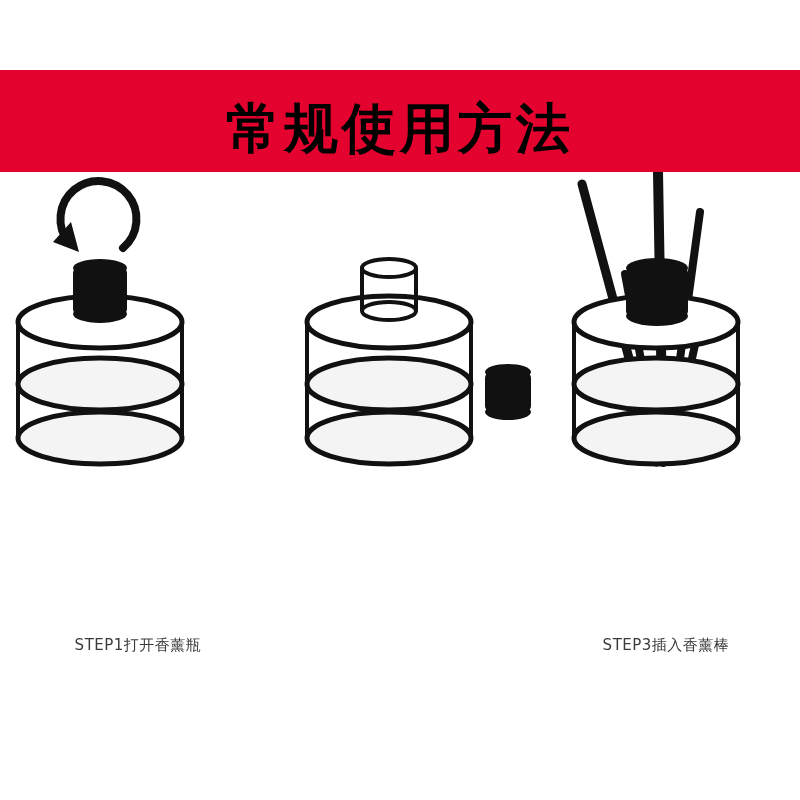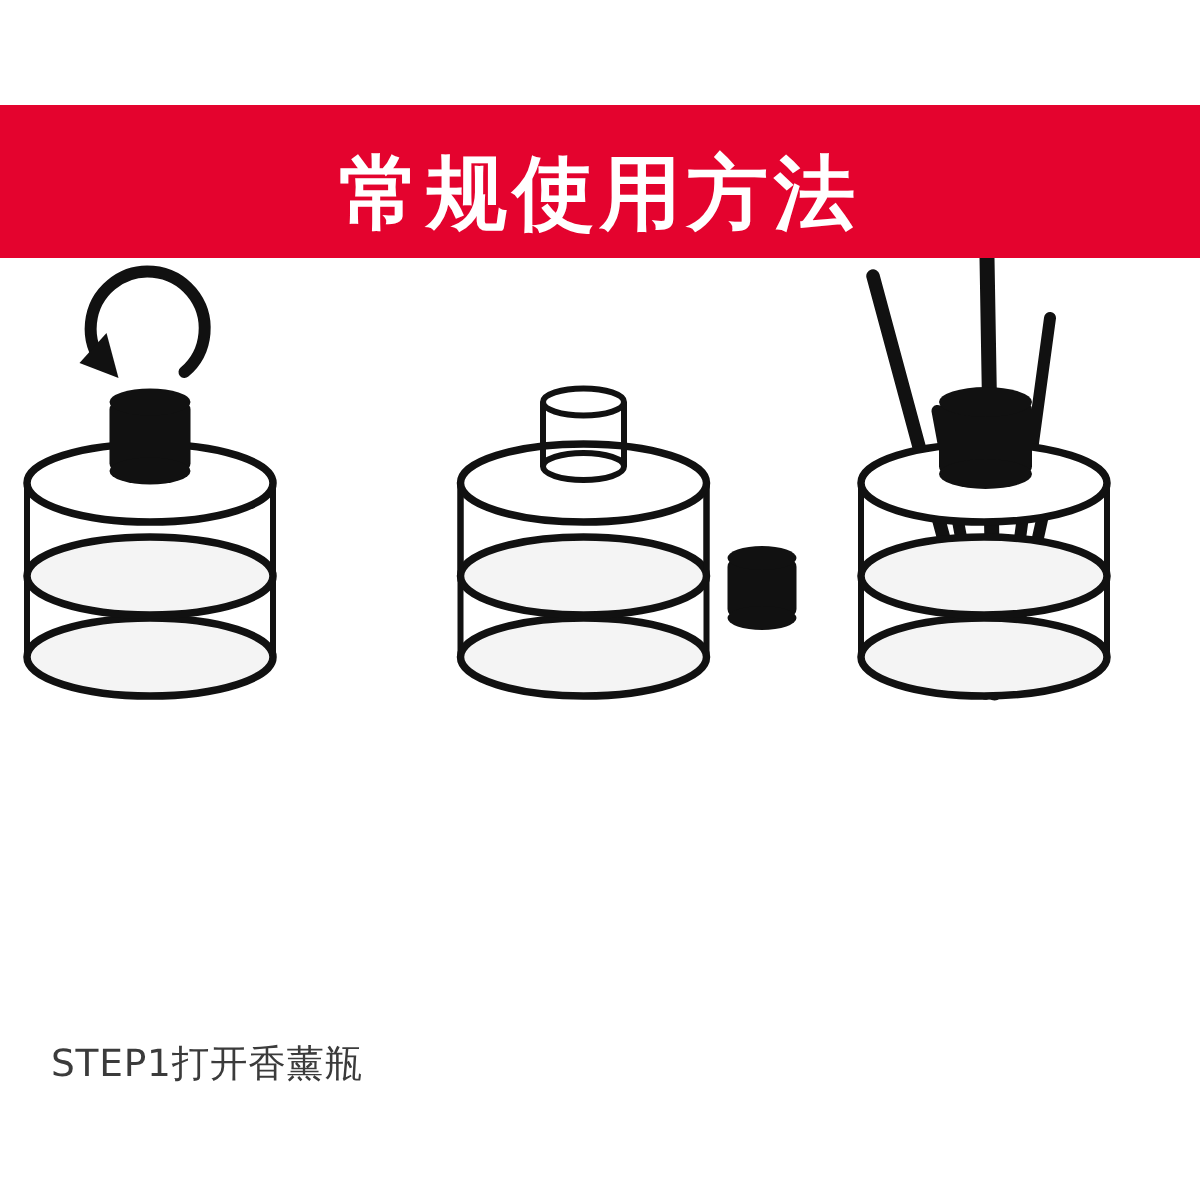--- a/index.html
+++ b/index.html
@@ -27,21 +27,21 @@
     left: 0;
     top: 70px;
     width: 800px;
     height: 102px;
     background: #e4032e;
     display: flex;
     align-items: center;
     justify-content: center;
   }
   #banner-title {
-    color: #ffffff;
+    color: #000000;
     font-size: 54px;
     font-weight: bold;
     letter-spacing: 4px;
     line-height: 1;
     font-family: "DejaVu Sans", "Liberation Sans", sans-serif;
     white-space: nowrap;
     user-select: none;
     margin-top: 16px;
   }
 
@@ -72,24 +72,24 @@
   }
   .step-figure svg {
     display: block;
     width: 266px;
     height: 470px;
   }
 
   .step-label {
     position: absolute;
     left: 0;
-    top: 520px;
+    top: 464px;
     width: 266px;
     text-align: center;
-    font-size: 25px;
+    font-size: 15px;
     color: #3b3b3b;
     font-family: "DejaVu Sans", "Liberation Sans", sans-serif;
     letter-spacing: 0.5px;
     white-space: nowrap;
   }
 </style>
 </head>
 <body>
 
 <div id="page">
@@ -192,16 +192,17 @@
             <ellipse cx="123" cy="150" rx="82" ry="26" fill="#ffffff" stroke="#111111" stroke-width="5"></ellipse>
           </g>
 
           <g>
             <rect x="93" y="292" width="62" height="48" rx="5" fill="#111111" transform="translate(0,-196)"></rect>
             <ellipse cx="124" cy="96" rx="31" ry="10" fill="#111111"></ellipse>
             <ellipse cx="124" cy="144" rx="31" ry="10" fill="#111111"></ellipse>
           </g>
         </svg>
       </div>
+      <div class="step-label">STEP3插入香薰棒</div>
     </div>
 
   </div>
 </div>
 
 </body></html>

